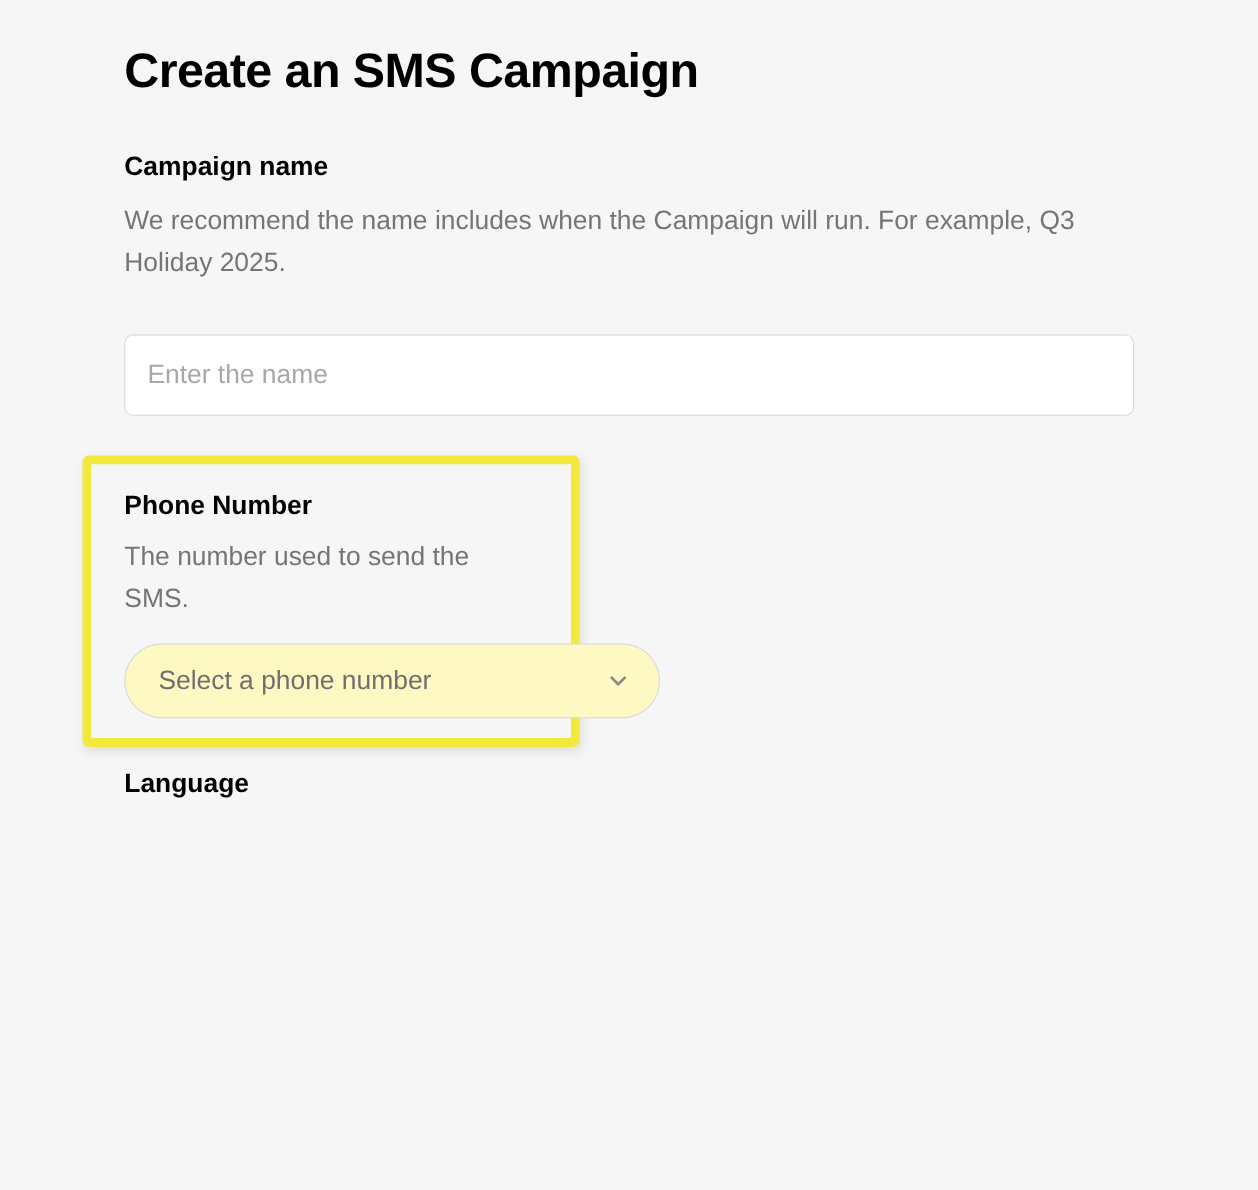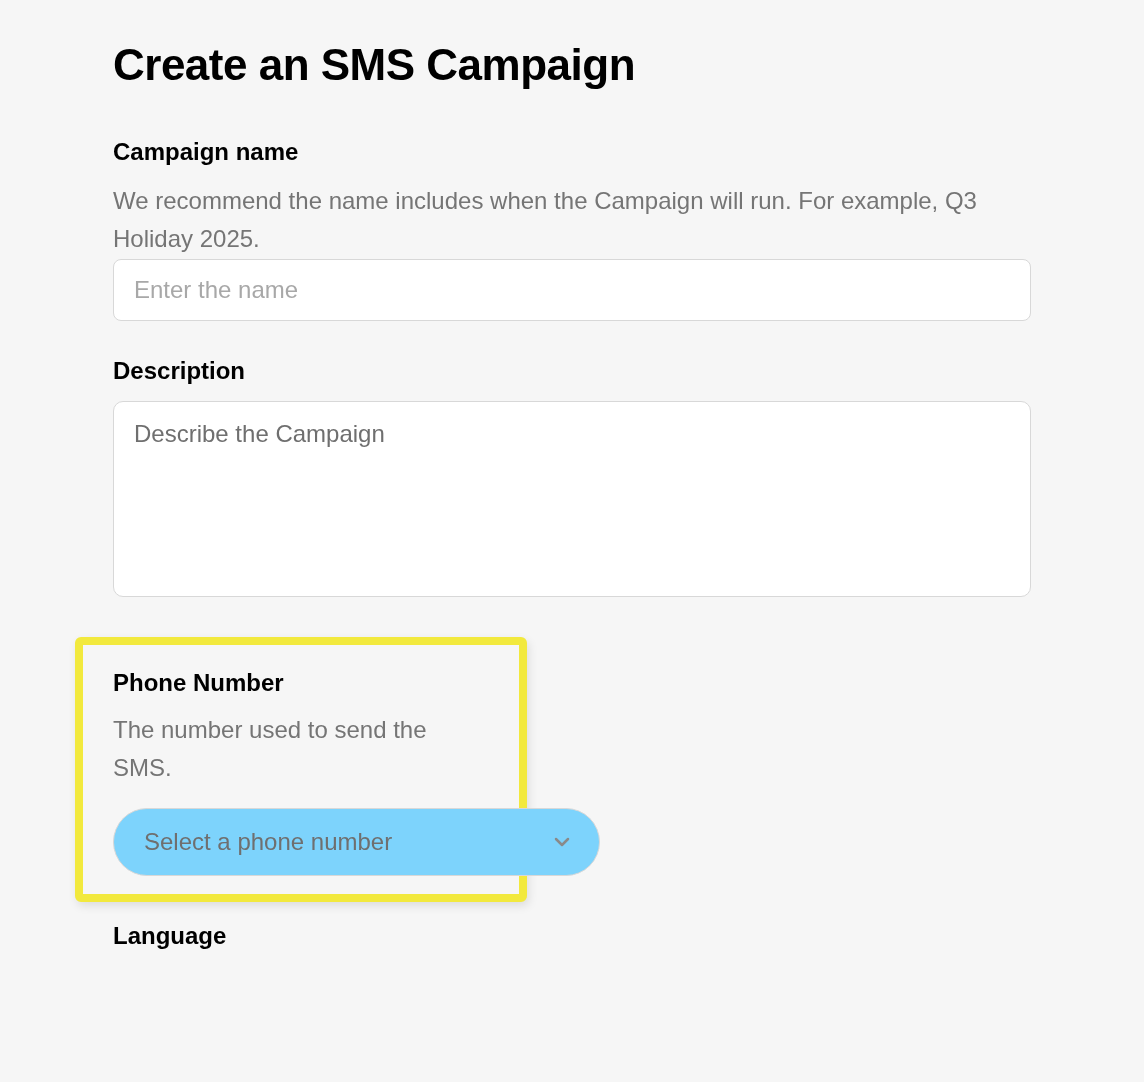--- a/index.html
+++ b/index.html
@@ -35,29 +35,30 @@
       margin-bottom: 16px;
       display: block;
     }
     .field-help {
       font-size: 24px;
       color: #757575;
       line-height: 1.6;
     }
     .text-input {
       width: 100%;
-      height: 62px;
+      height: 74px;
       padding: 0 20px;
       font-size: 24px;
       color: #000;
       background: #fff;
       border: 1px solid #d8d8d8;
       border-radius: 8px;
       outline: none;
       font-family: inherit;
+      margin-top: 45px;
     }
     .text-input::placeholder {
       color: #a8a8a8;
     }
     .textarea-input {
       width: 100%;
       height: 196px;
       padding: 18px 20px;
       font-size: 24px;
       color: #000;
@@ -91,21 +92,21 @@
     .select-wrapper {
       position: relative;
       width: 487px;
     }
     .select-button {
       width: 100%;
       height: 68px;
       padding: 0 60px 0 30px;
       font-size: 24px;
       color: #6f6f6f;
-      background: #7dd3fc;
+      background: #fef9c3;
       border: 1px solid #d8d8d8;
       border-radius: 34px;
       outline: none;
       text-align: left;
       cursor: pointer;
       font-family: inherit;
       display: flex;
       align-items: center;
       justify-content: space-between;
     }
@@ -133,24 +134,20 @@
 
 <div class="container">
   <h1 class="page-title">Create an SMS Campaign</h1>
 
   <div class="field-group">
     <label class="field-label">Campaign name</label>
     <p class="field-help">We recommend the name includes when the Campaign will run. For example, Q3 Holiday 2025.</p>
     <input type="text" class="text-input" placeholder="Enter the name" style="">
   </div>
 
-  <div class="field-group">
-    <label class="field-label">Description</label>
-    <textarea class="textarea-input" placeholder="Describe the Campaign" style=""></textarea>
-  </div>
 
   <div class="highlight-box">
     <label class="field-label">Phone Number</label>
     <p class="field-help">The number used to send the SMS.</p>
     <div class="select-wrapper">
       <button class="select-button">
         <span>Select a phone number</span>
       </button>
       <span class="chevron">
         <svg viewBox="0 0 24 24" fill="none" stroke="#8a8a8a" stroke-width="2.5" stroke-linecap="round" stroke-linejoin="round">

